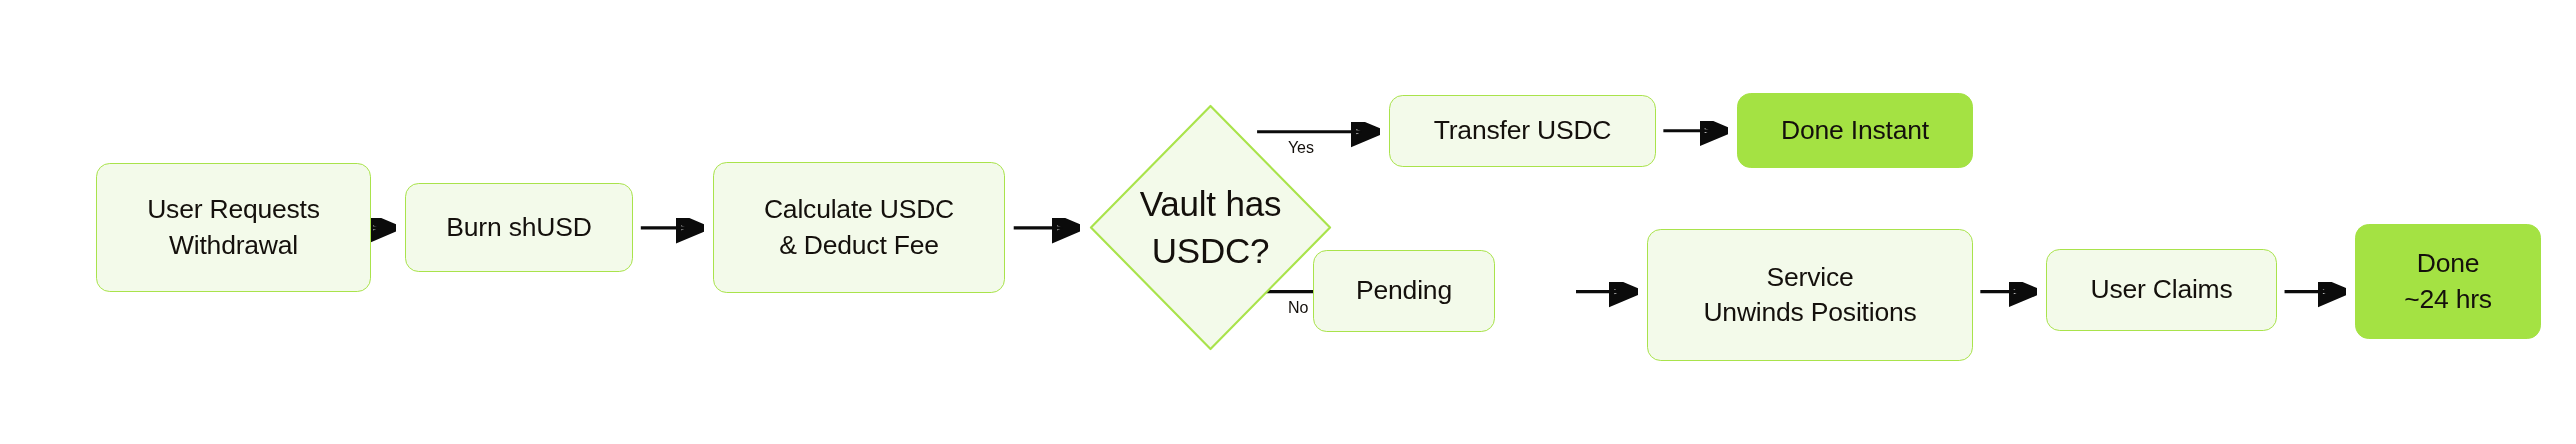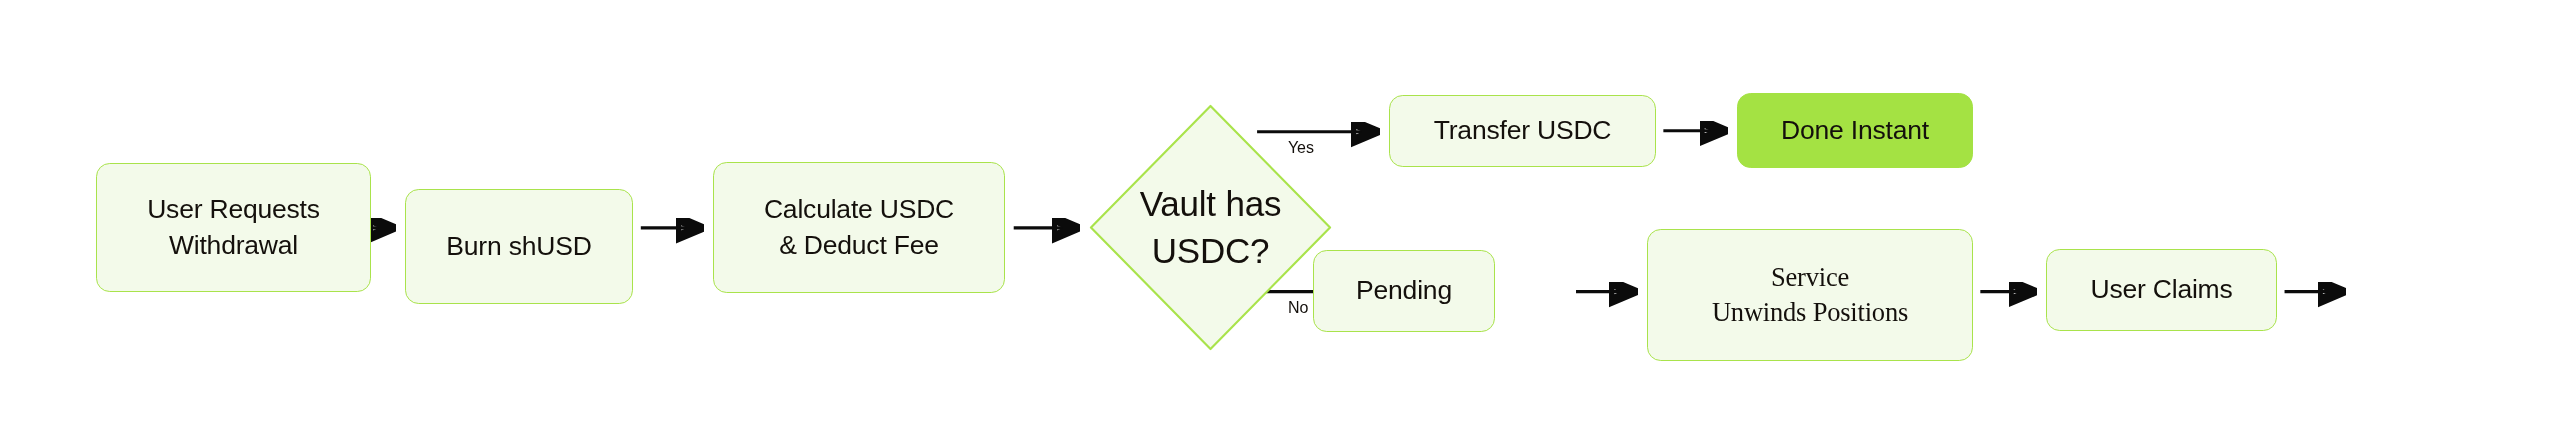--- a/index.html
+++ b/index.html
@@ -110,21 +110,21 @@
         <path d="M 2018 297 L 2070 297" marker-end="url(#arrowhead)"></path>
         <path d="M 2328 297 L 2385 297" marker-end="url(#arrowhead)"></path>
       </g>
   </svg>
 
   <div class="node" style="left: 51px; top: 163px; width: 275px; height: 129px; margin-left: 45px;">
     <span>User Requests
 Withdrawal</span>
   </div>
 
-  <div class="node" style="left: 405px; top: 183px; width: 228px; height: 115px; margin-top: 6px;">
+  <div class="node" style="left: 405px; top: 183px; width: 228px; height: 89px;">
     <span>Burn shUSD</span>
   </div>
 
   <div class="node" style="left: 713px; top: 162px; width: 292px; height: 131px;">
     <span>Calculate USDC
 &amp; Deduct Fee</span>
   </div>
 
   <div class="decision" style="left: 1089px; top: 104px; width: 243px; height: 247px;">
     <svg viewBox="0 0 248 252" preserveAspectRatio="none" width="243" height="247">
@@ -139,29 +139,33 @@
   </div>
 
   <div class="node terminal" style="left: 1737px; top: 93px; width: 236px; height: 75px;">
     <span>Done Instant</span>
   </div>
 
   <div class="node" style="left: 1313px; top: 250px; width: 182px; height: 82px; text-align: right;">
     <span>Pending</span>
   </div>
 
-  <div class="node" style="left: 1647px; top: 229px; width: 326px; height: 132px; font-family: Liberation Serif, serif;">
+  <div class="node" style="left: 1647px; top: 229px; width: 326px; height: 132px;">
     <span>Service
 Unwinds Positions</span>
   </div>
 
   <div class="node" style="left: 2046px; top: 249px; width: 231px; height: 82px; text-align: right;">
     <span>User Claims</span>
   </div>
 
+  <div class="node terminal" style="left: 2355px; top: 224px; width: 186px; height: 115px;">
+    <span>Done
+~24 hrs</span>
+  </div>
 
   <div class="edge-label" style="left: 1288px; top: 139px;">
     <span>Yes</span>
   </div>
 
   <div class="edge-label" style="left: 1288px; top: 299px;">
     <span>No</span>
   </div>
 
 </div>

